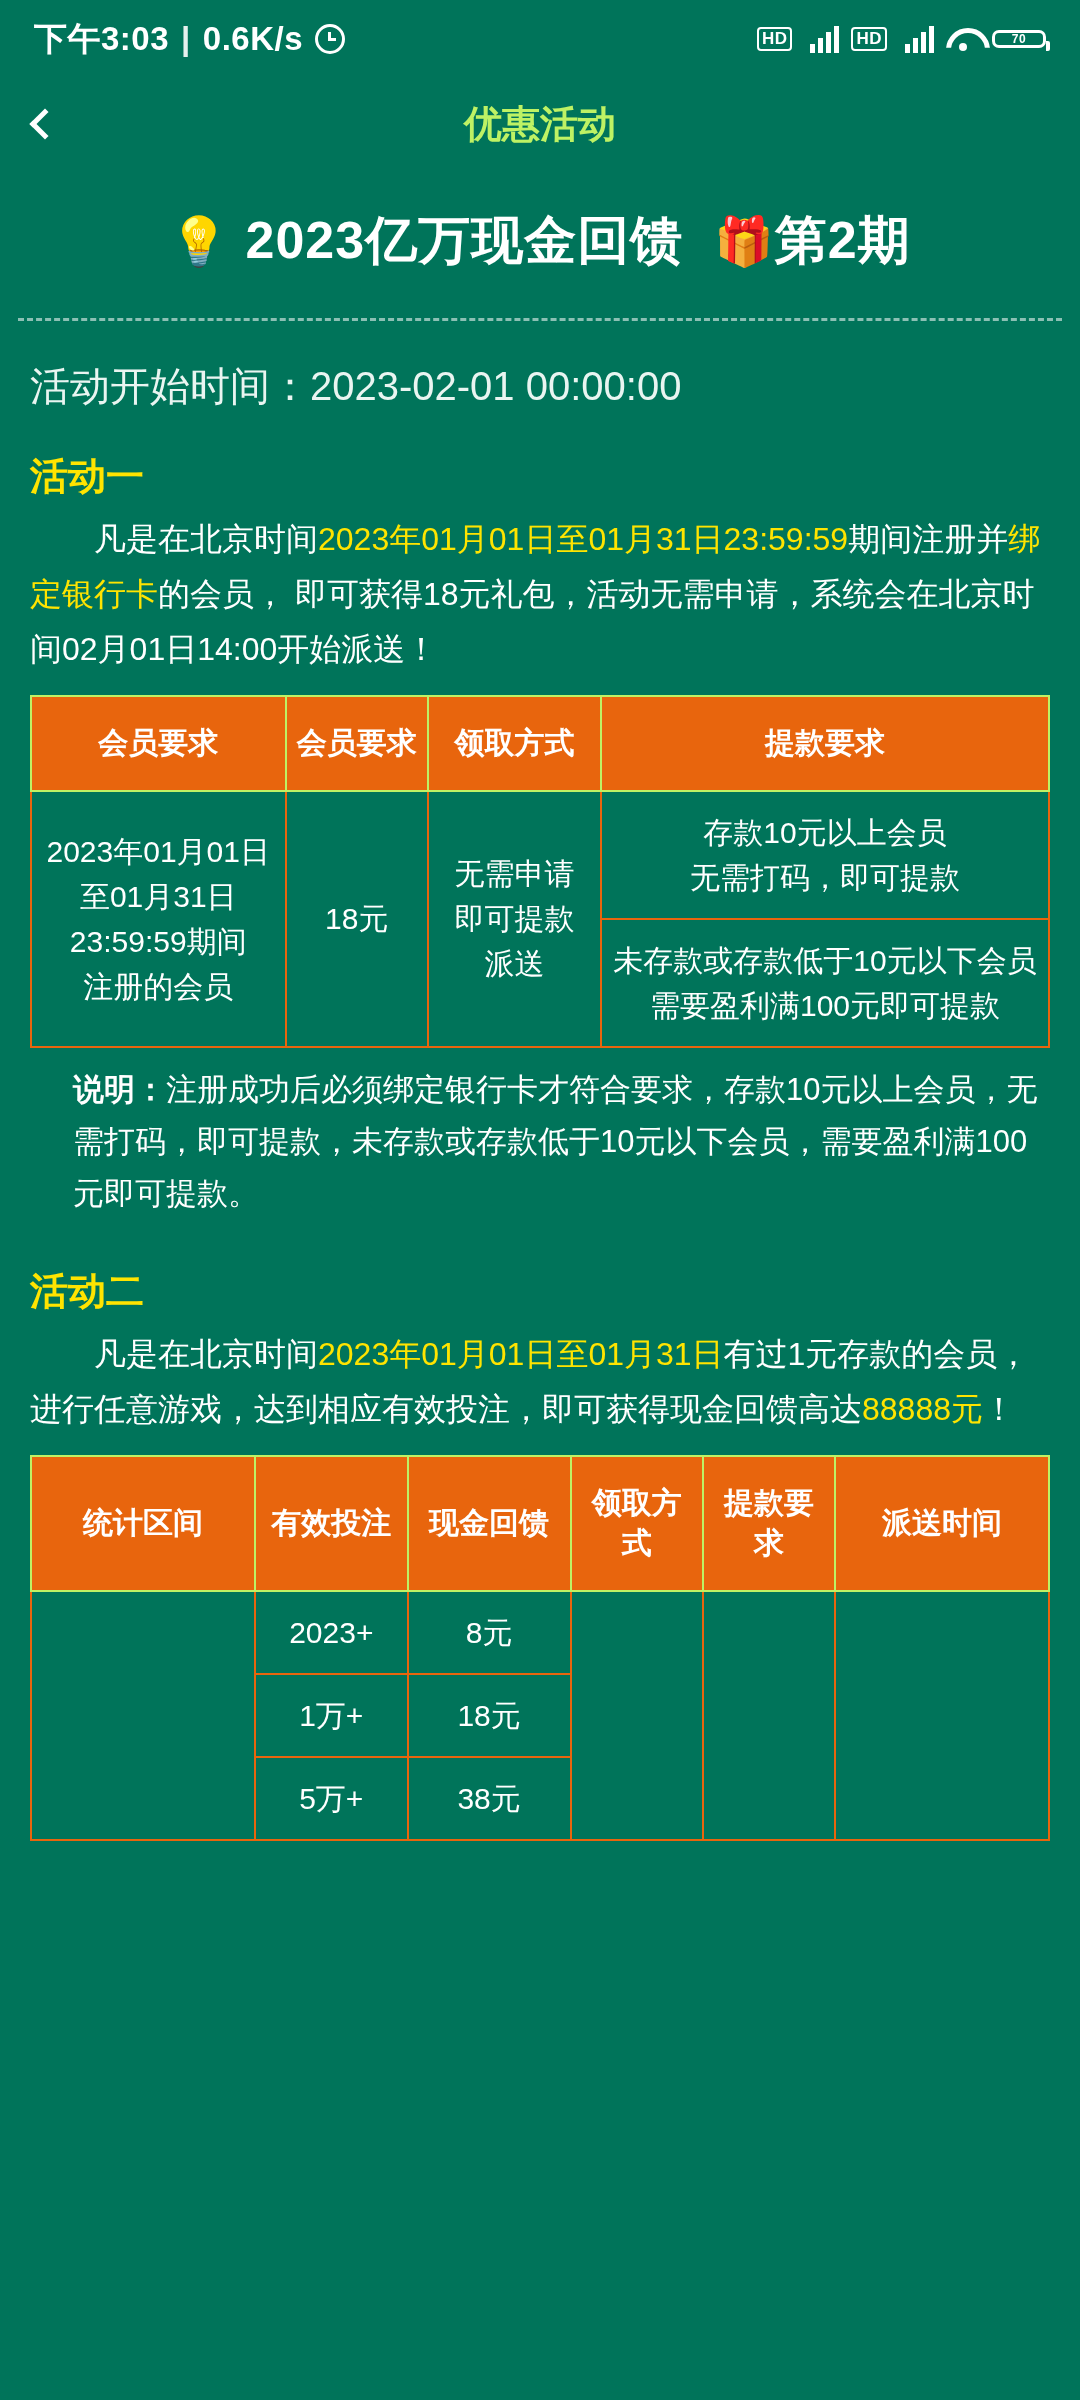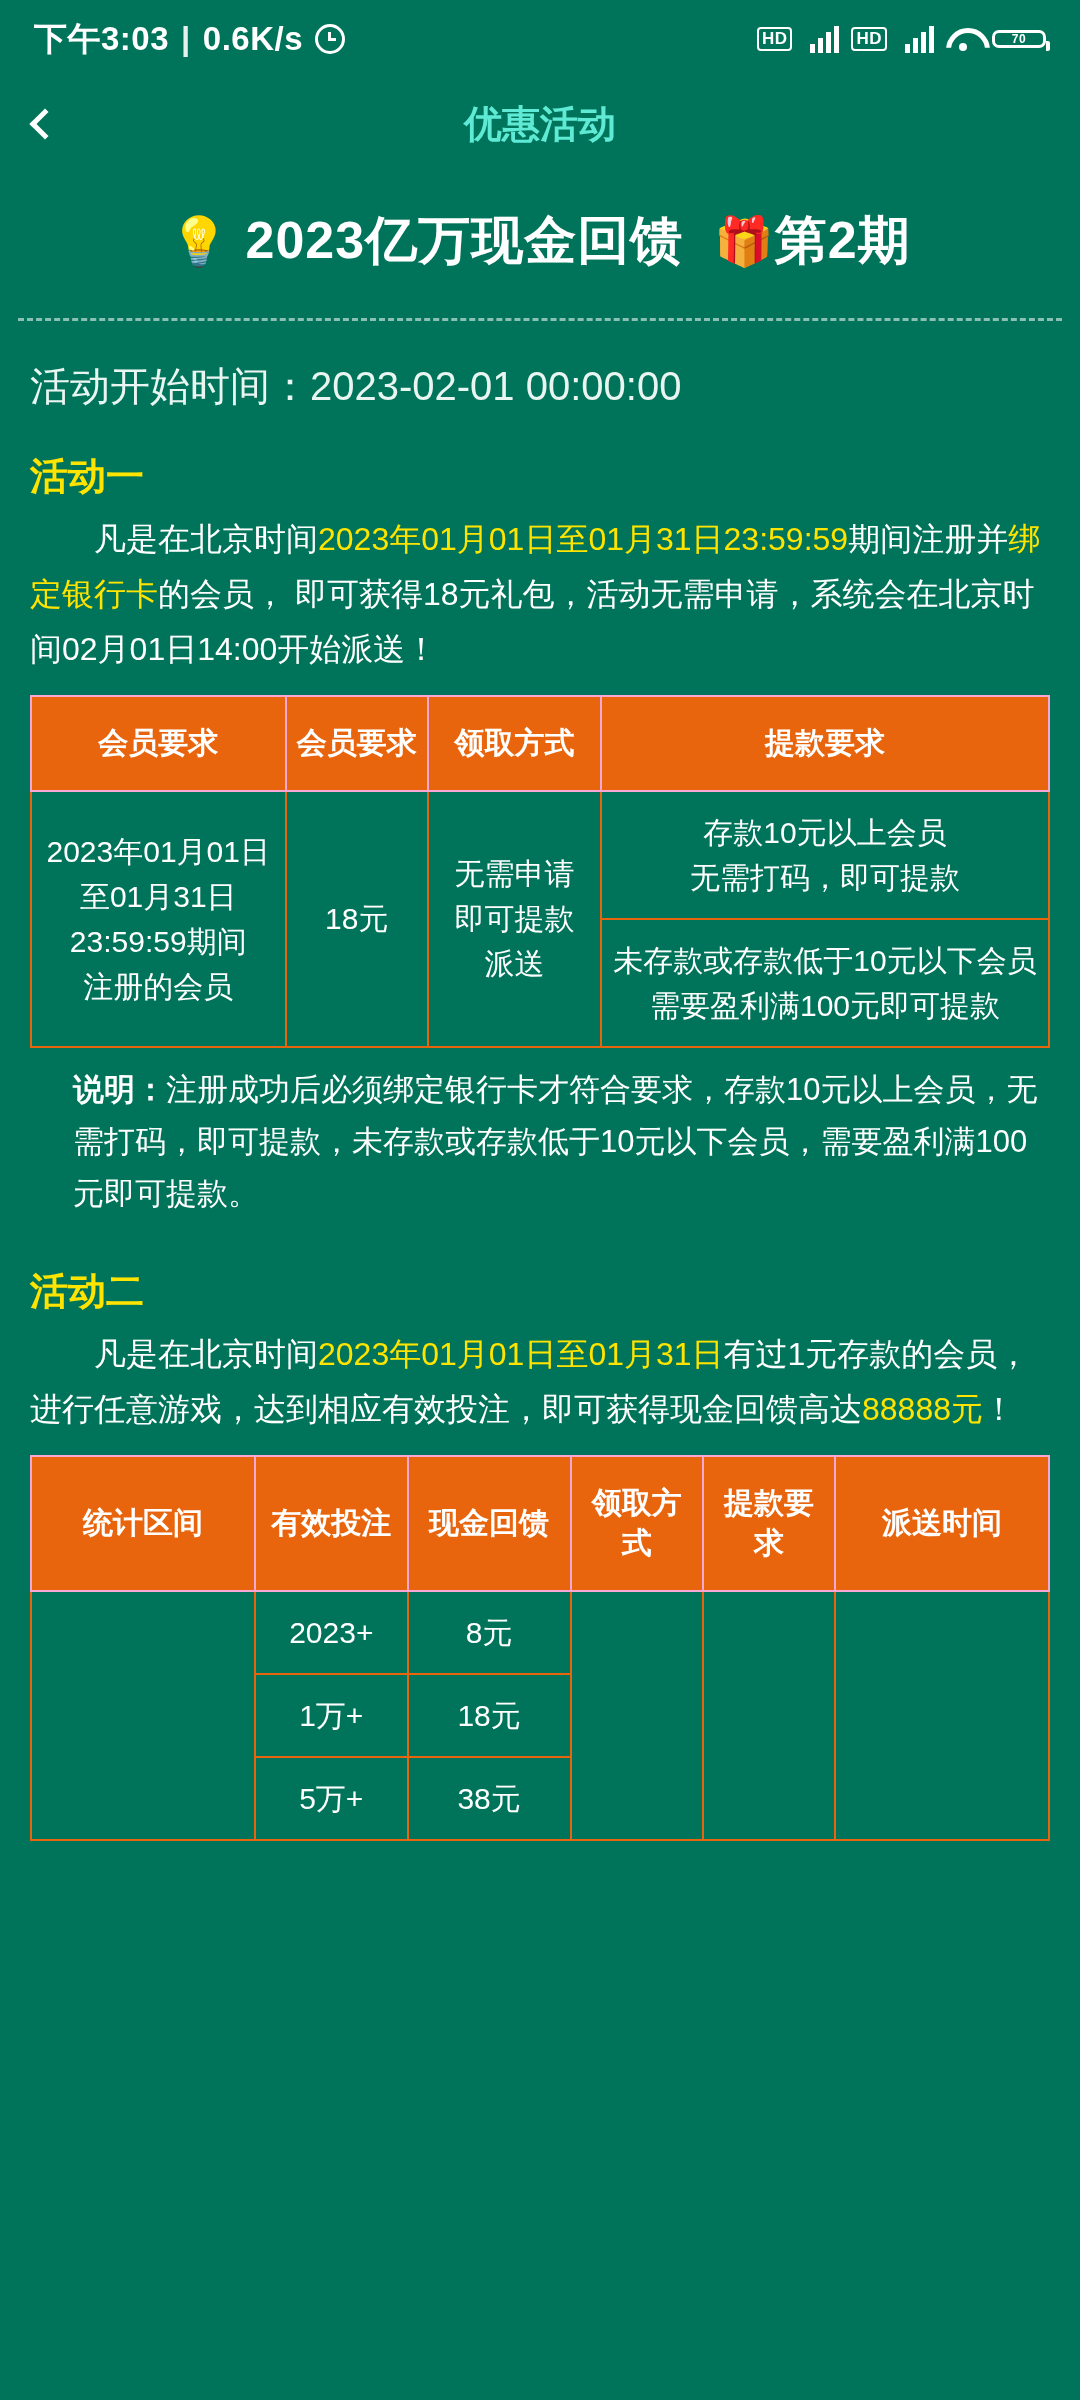--- a/index.html
+++ b/index.html
@@ -88,21 +88,21 @@
     display: flex; align-items: center; justify-content: center;
     cursor: pointer;
   }
   .chev {
     width: 22px; height: 22px;
     border-left: 5px solid #fff; border-bottom: 5px solid #fff;
     transform: rotate(45deg);
   }
   .title-text {
     position: absolute; left: 0; right: 0; text-align: center;
-    color: #5eead4; font-size: 38px; font-weight: bold;
+    color: #bef264; font-size: 38px; font-weight: bold;
     pointer-events: none;
   }
 
   
   .headline {
     text-align: center;
     color: #ffffff;
     font-size: 52px;
     font-weight: bold;
     padding: 36px 0 42px;
@@ -146,21 +146,21 @@
     width: 100%;
     border-collapse: collapse;
     margin-top: 18px;
     table-layout: fixed;
   }
   table.act th {
     background: #e8650d;
     color: #ffffff;
     font-size: 30px;
     font-weight: bold;
-    border: 2px solid #f9a8d4;
+    border: 2px solid #bef264;
     padding: 26px 6px;
     text-align: center;
     line-height: 1.35;
   }
   table.act td {
     border: 2px solid #e8650d;
     color: #ffffff;
     font-size: 30px;
     text-align: center;
     padding: 18px 8px;

